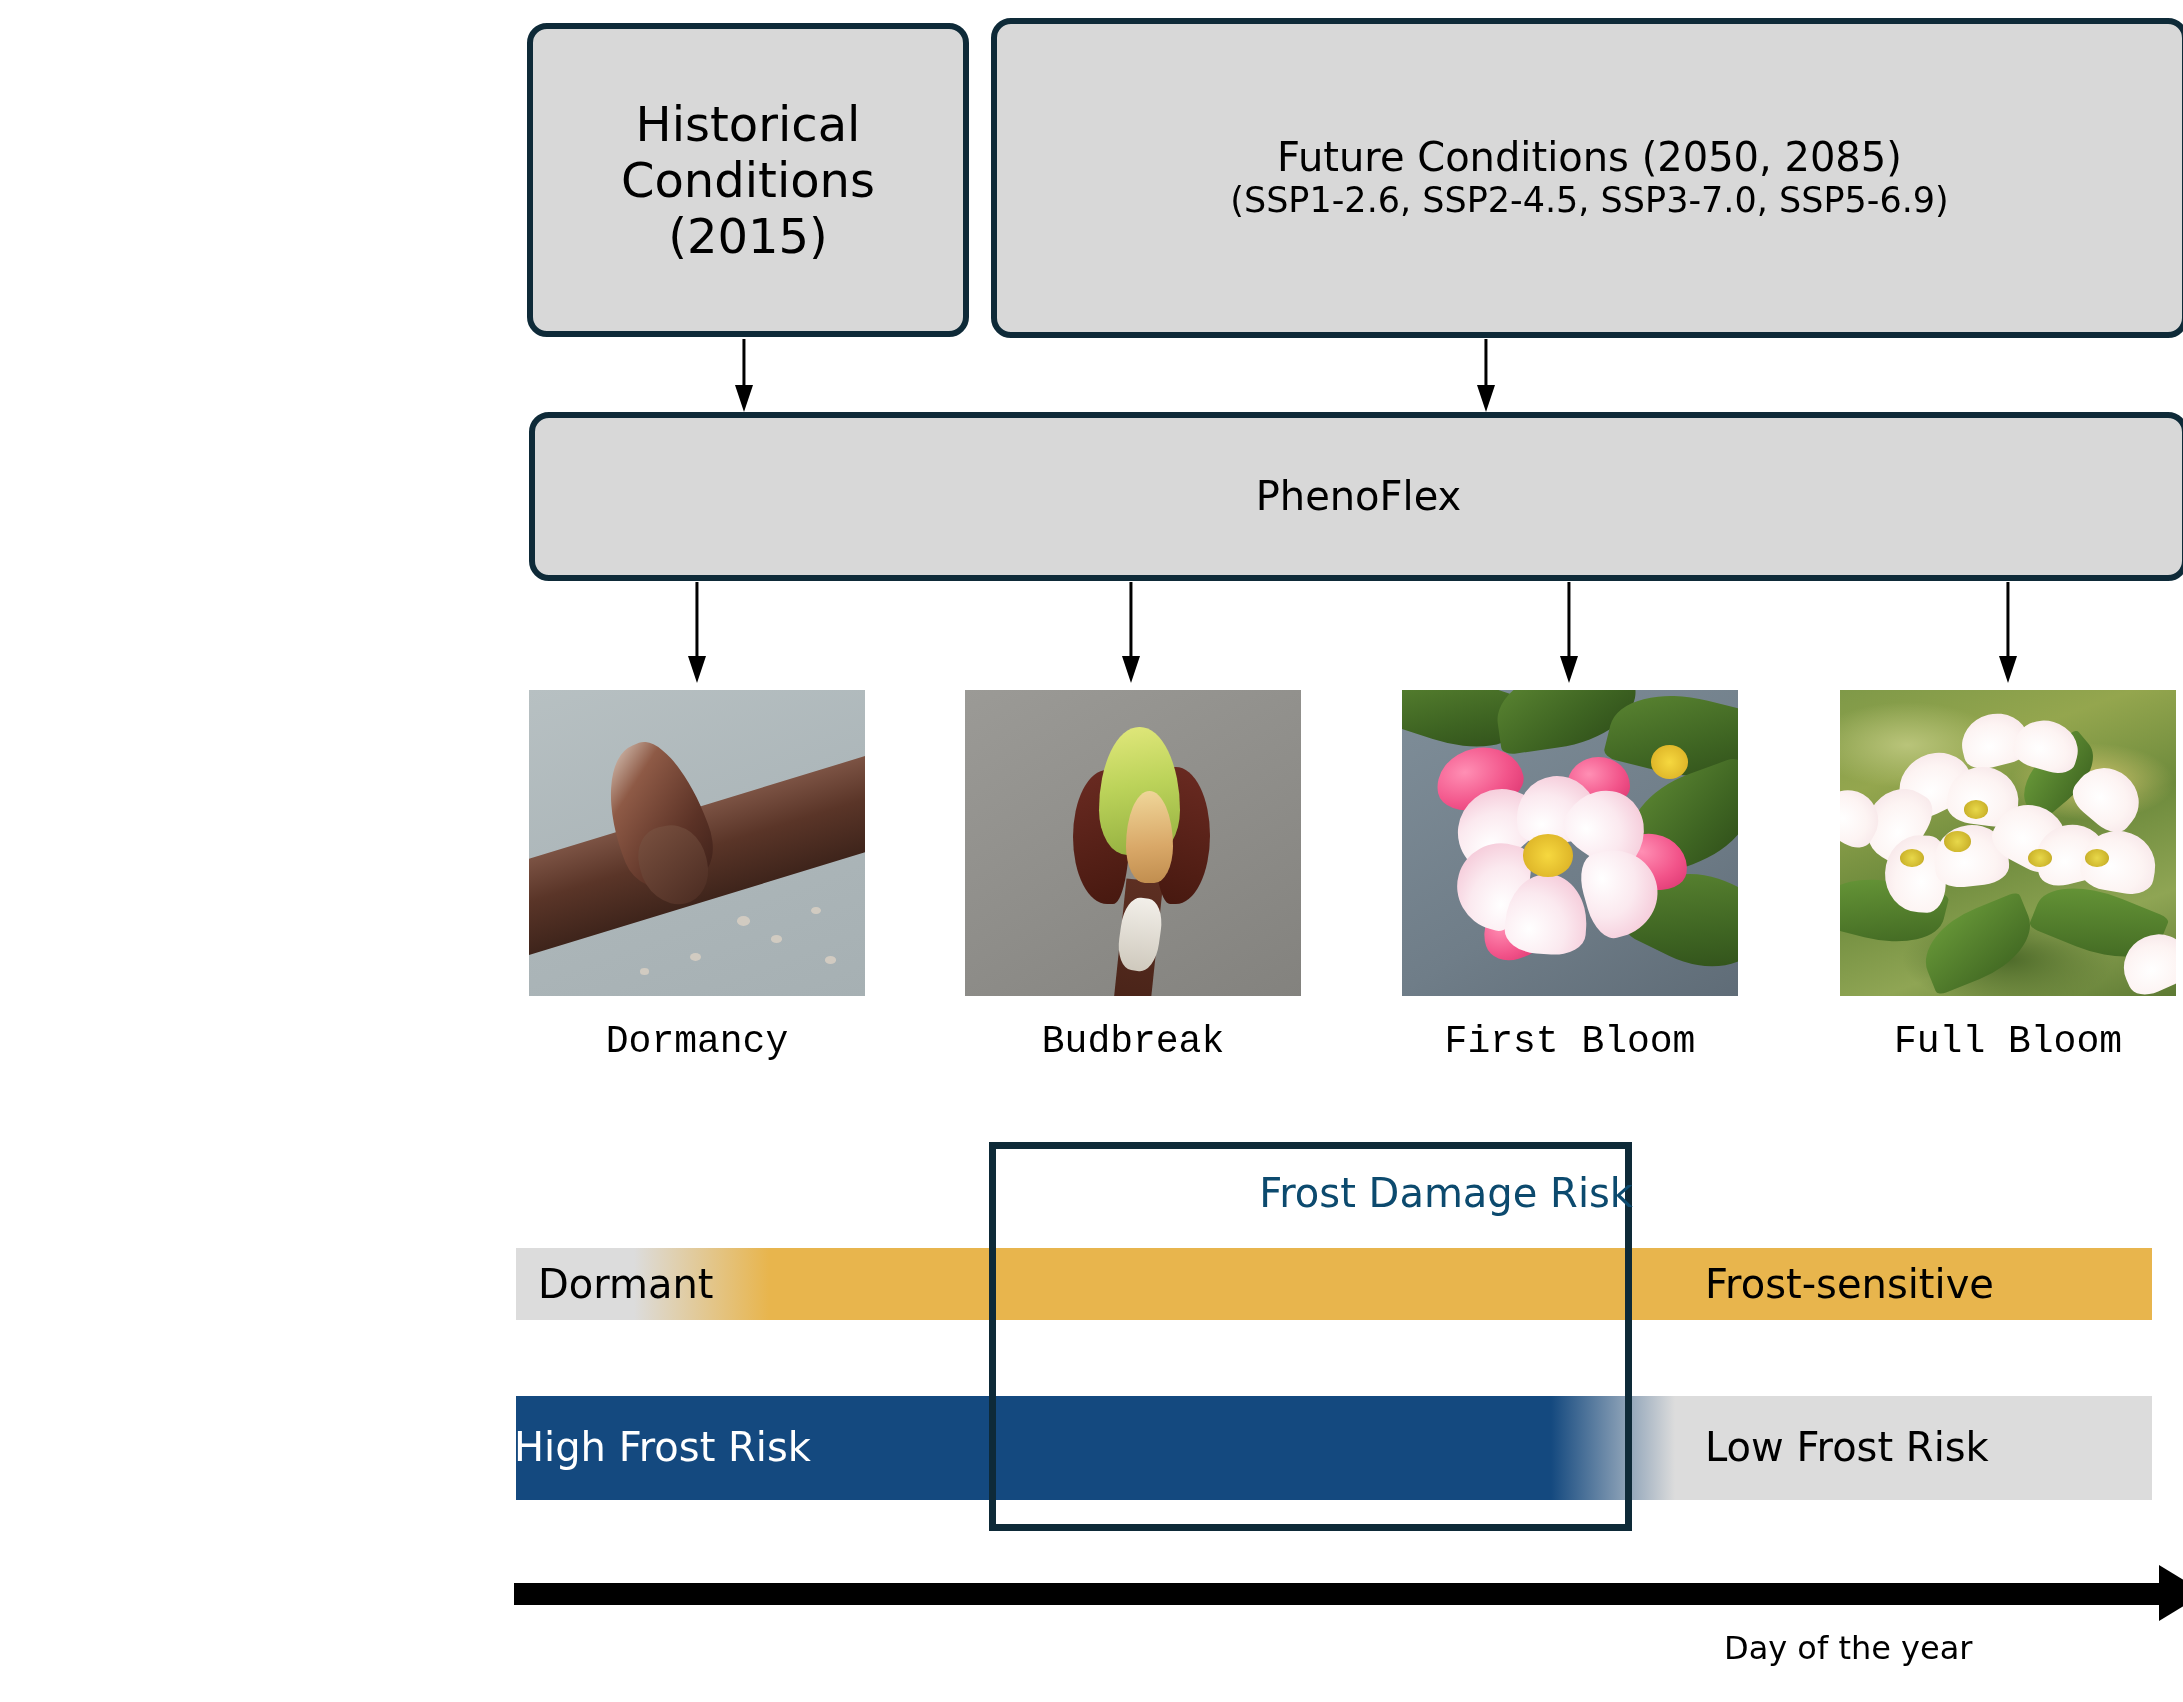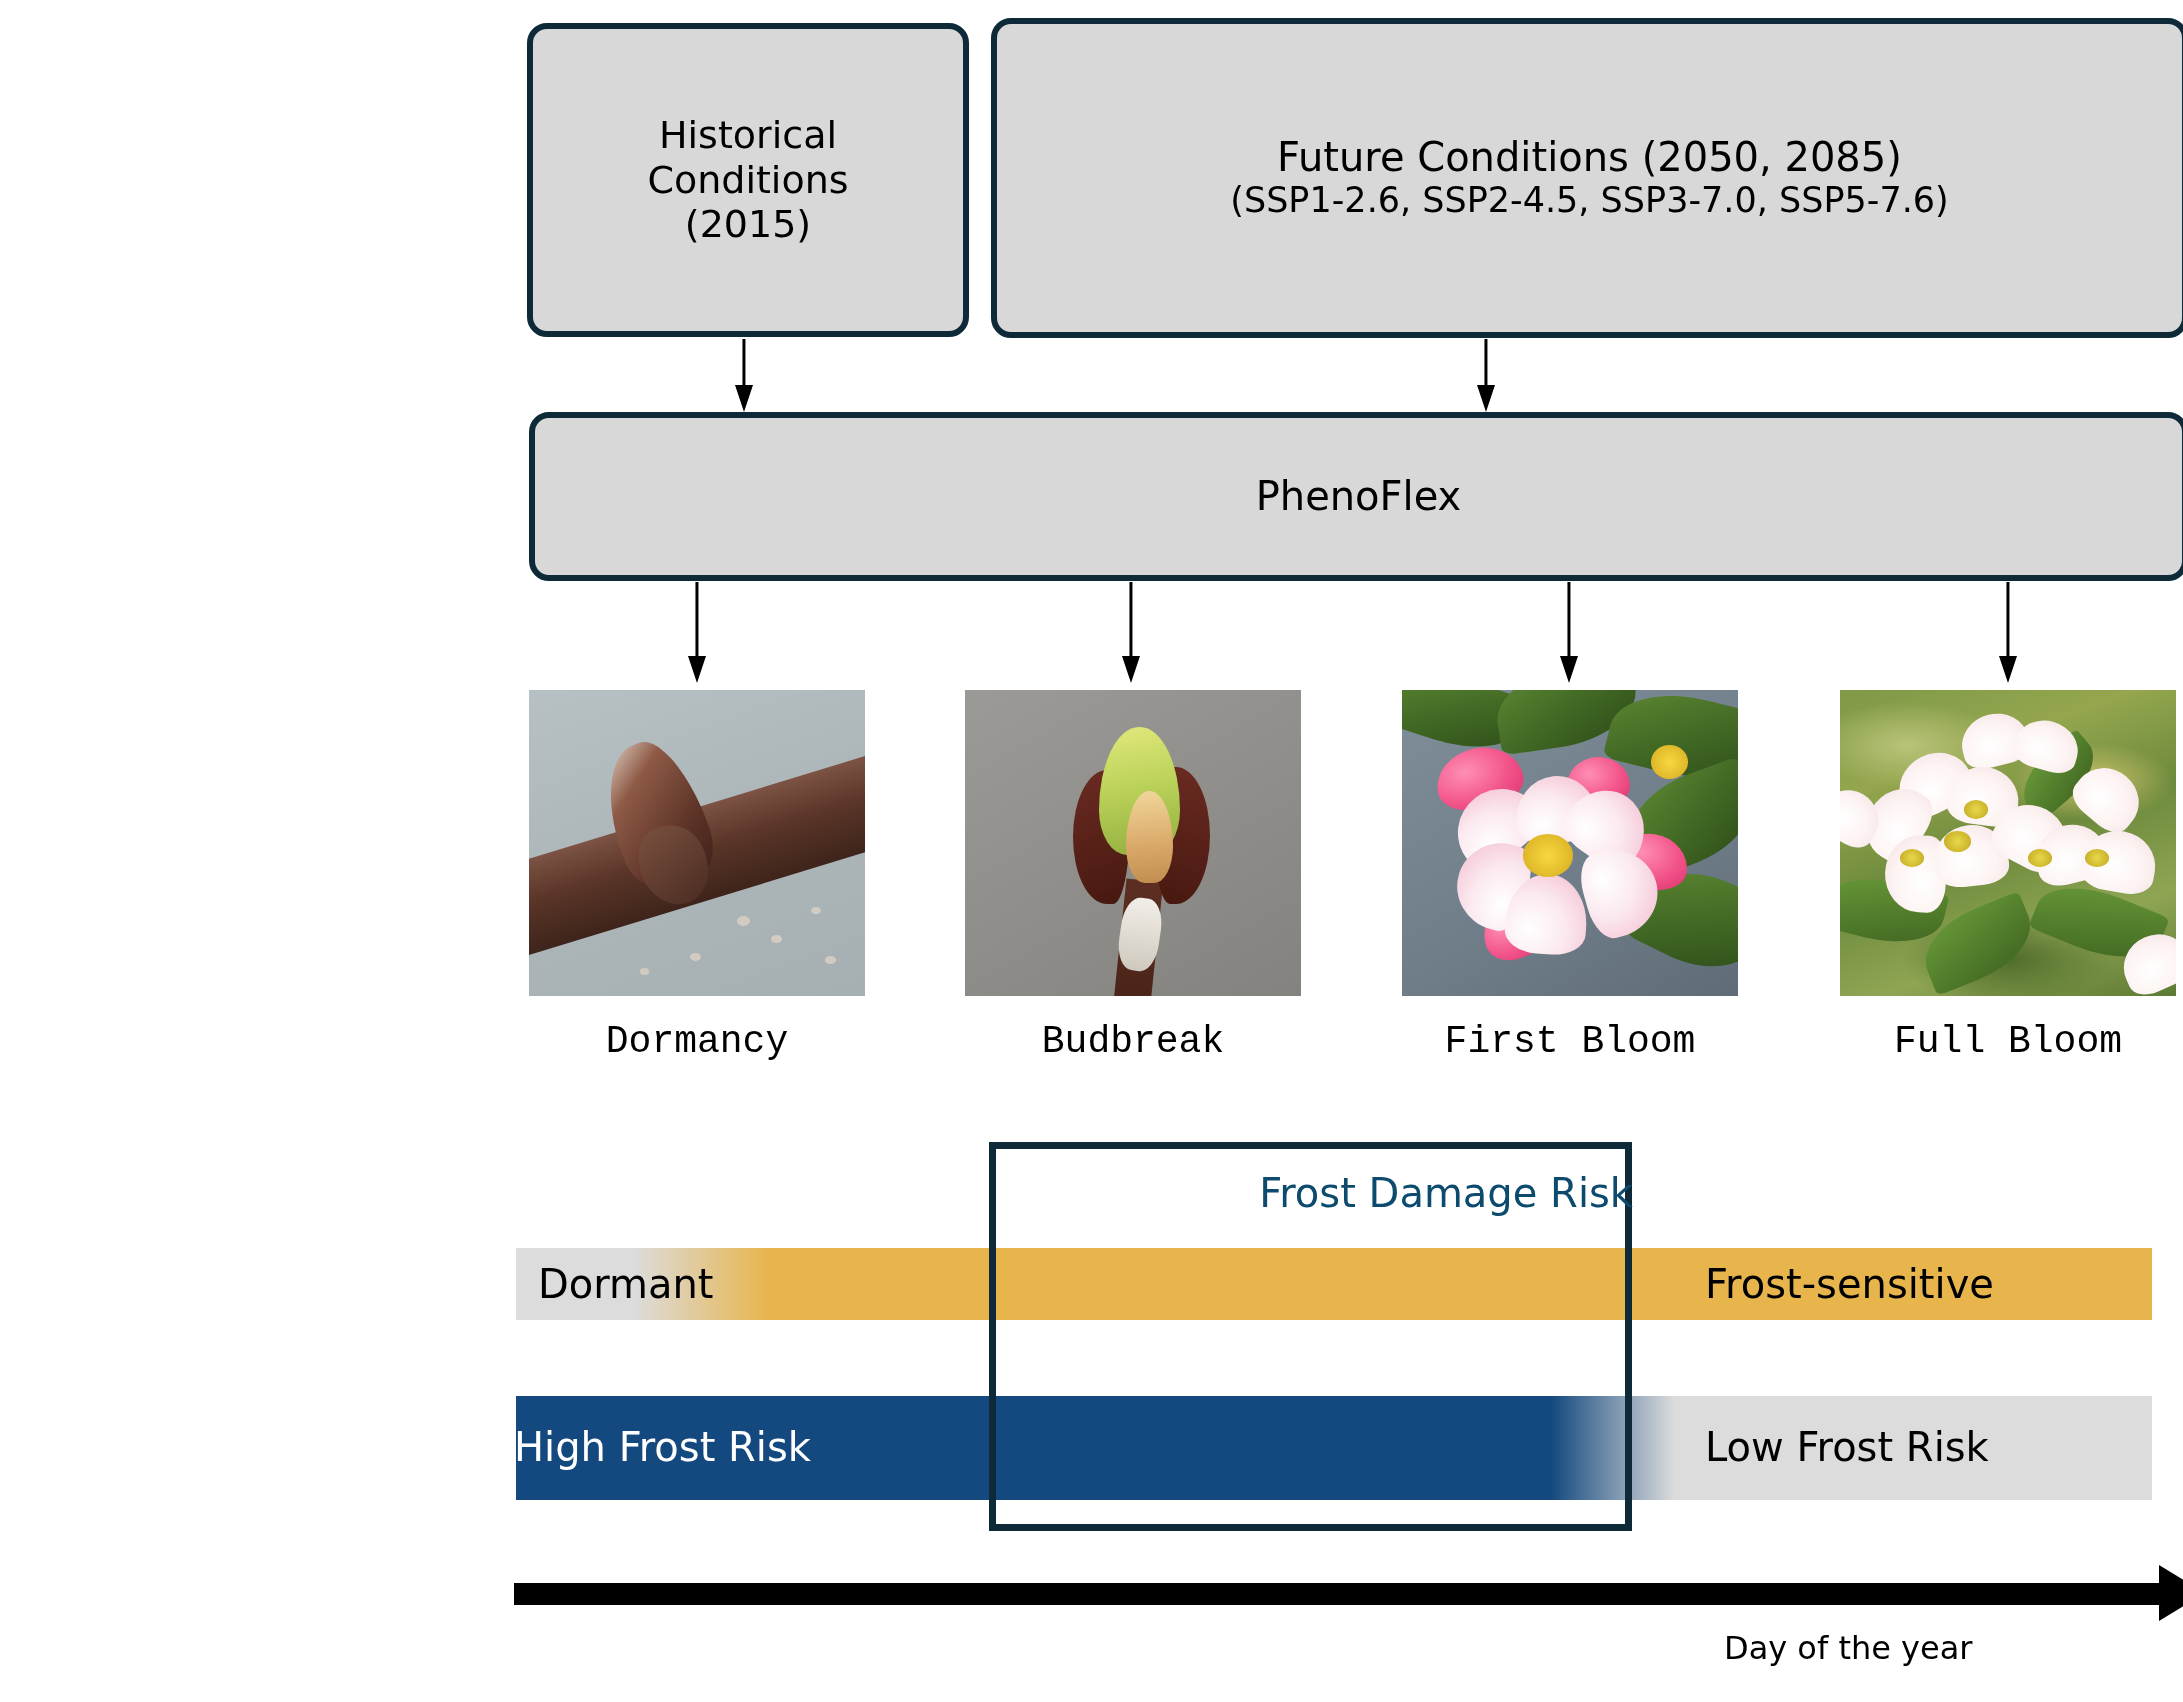--- a/index.html
+++ b/index.html
@@ -11,21 +11,21 @@
   .procbox{
     background:#d8d8d8;
     border:6.1px solid #0e2a38;
     border-radius:20px;
     box-sizing:border-box;
     display:flex;align-items:center;justify-content:center;
     text-align:center;
     color:#000;
     line-height:1.17;
   }
-  #box-historical{left:527px;top:23px;width:442px;height:314px;font-size:38px;align-items:center;}
+  #box-historical{left:527px;top:23px;width:442px;height:314px;font-size:48px;align-items:center;}
   #box-future{left:991px;top:17.5px;width:1197px;height:320px;font-size:40px;}
   #box-future .line-small{font-size:35px;display:block;}
   #box-phenoflex{left:529px;top:412px;width:1659px;height:169px;font-size:40px;}
   .stack{display:block;}
   .stack span{display:block;}
 
   
   .arrow-v{position:absolute;width:0;}
   .arrow-v .shaft{position:absolute;left:50%;transform:translateX(-50%);
      width:3.1px;background:#000;top:0;}
@@ -125,21 +125,21 @@
   <span class="stack">
     <span>Historical</span>
     <span>Conditions</span>
     <span>(2015)</span>
   </span>
 </div>
 
 <div class="procbox abs" id="box-future">
   <span class="stack">
     <span>Future Conditions (2050, 2085)</span>
-    <span class="line-small">(SSP1-2.6, SSP2-4.5, SSP3-7.0, SSP5-7.6)</span>
+    <span class="line-small">(SSP1-2.6, SSP2-4.5, SSP3-7.0, SSP5-6.9)</span>
   </span>
 </div>
 
 <div class="arrow-v abs" style="left:744px;top:339px;height:73px;">
   <div class="shaft" style="height:48px;"></div>
     <div class="head" style="top:46px;"></div>
 </div>
 <div class="arrow-v abs" style="left:1486px;top:339px;height:73px;">
   <div class="shaft" style="height:48px;"></div>
     <div class="head" style="top:46px;"></div>

